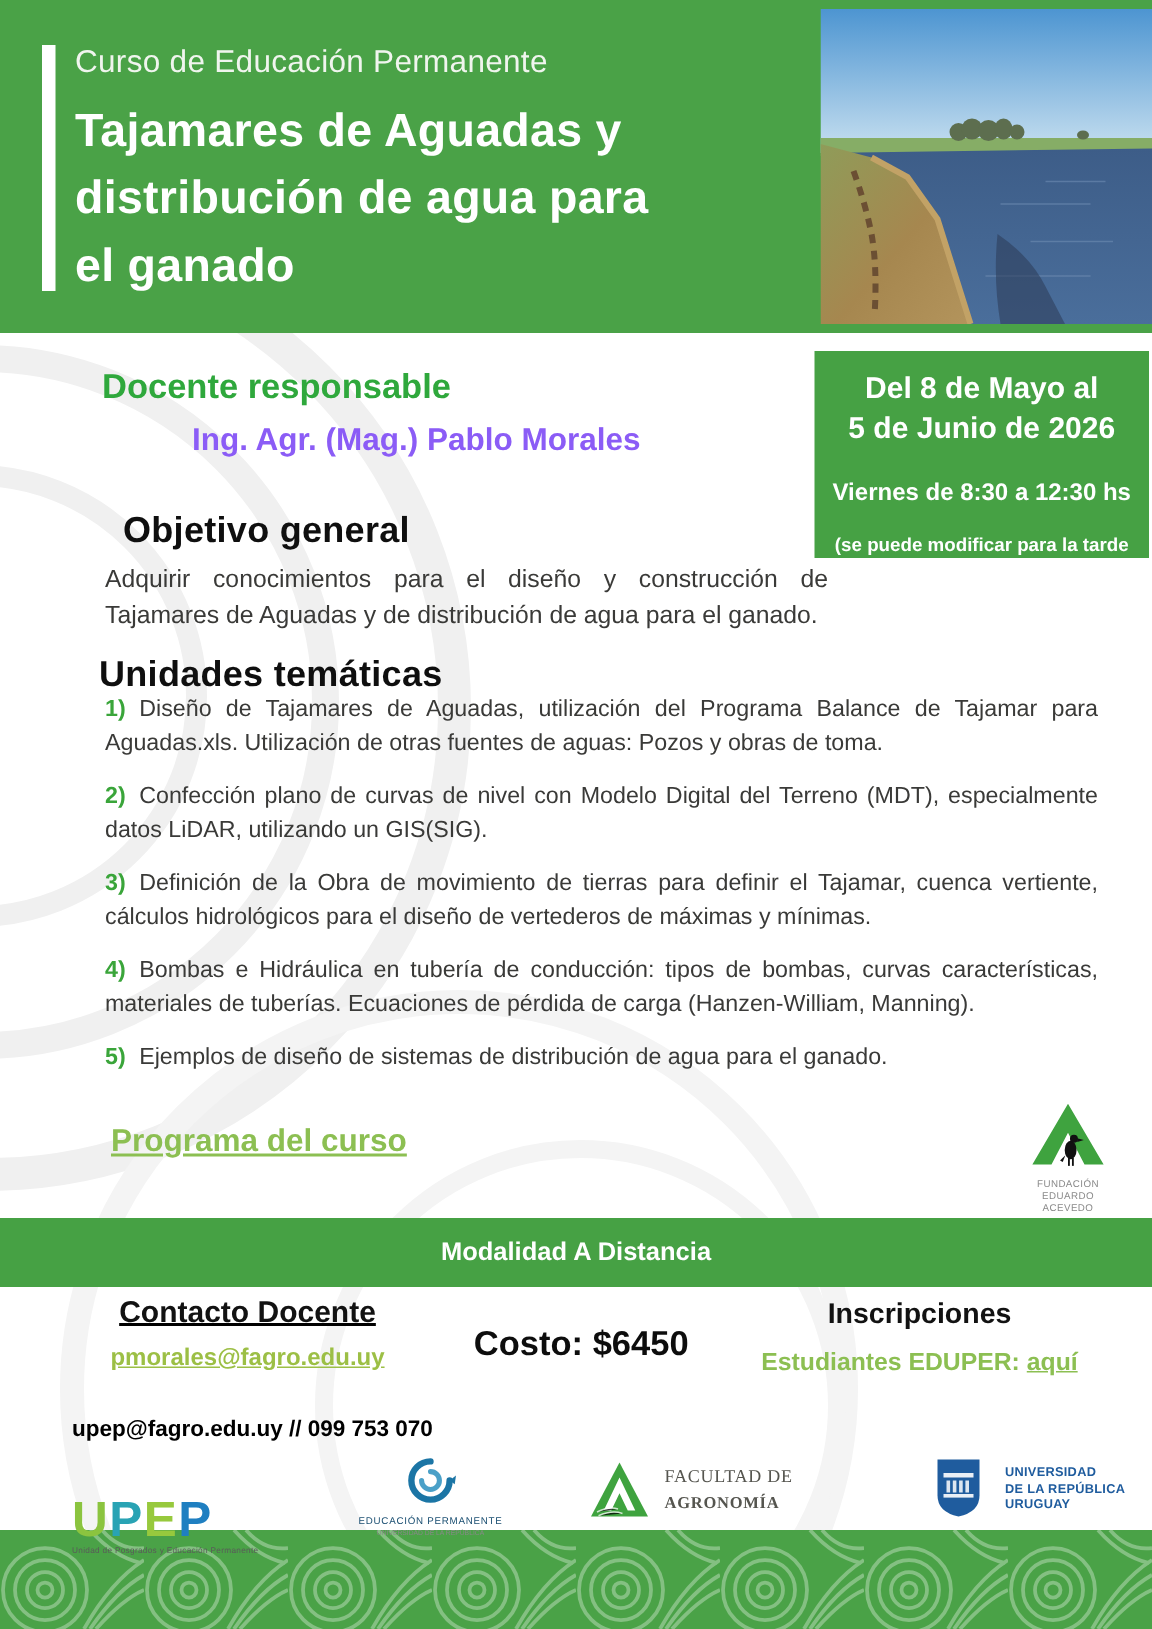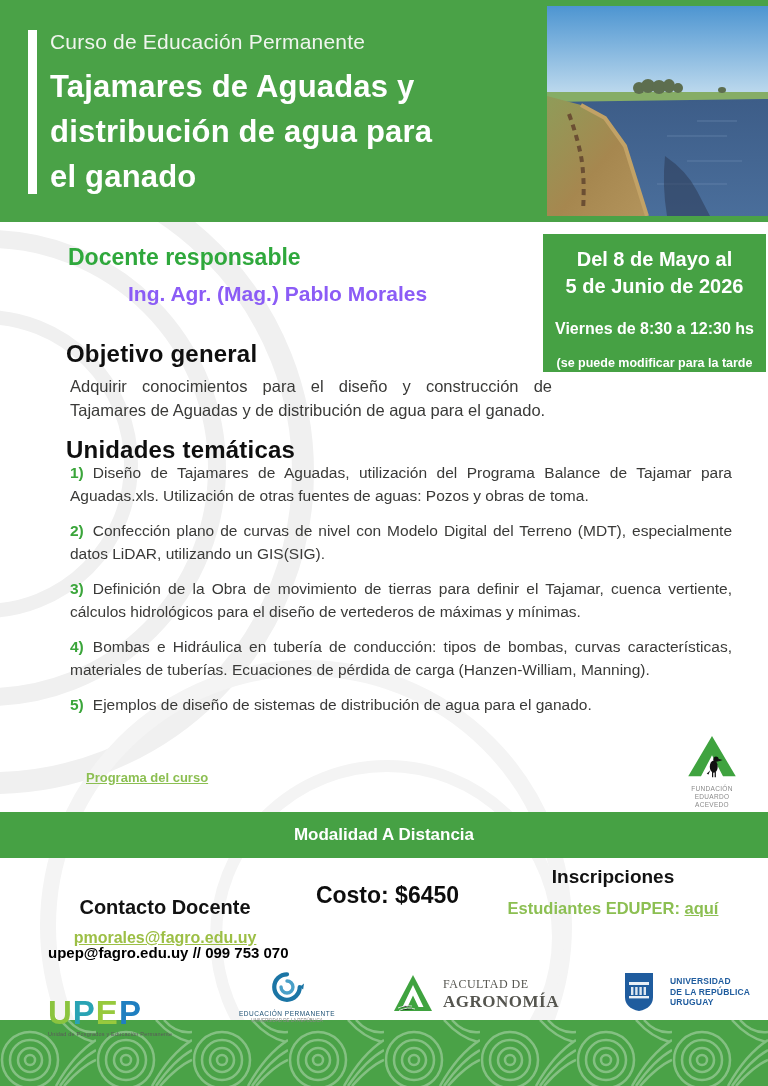--- a/index.html
+++ b/index.html
@@ -29,40 +29,40 @@
   }
   .datebox .d1,.datebox .d2{font-size:20px;line-height:27px;}
   .datebox .time{font-size:16px;margin-top:20px;}
   .datebox .note{font-size:12.5px;line-height:16px;margin-top:17px;}
 
   
   .abs{position:absolute;z-index:2;}
   .docente-h{left:68px;top:244px;font-size:23px;font-weight:bold;color:#2fa83c;}
   .docente-name{left:80px;top:282px;font-size:21px;font-weight:bold;color:#8b5cf6;margin-left:48px;}
   .sec-h{font-size:24px;font-weight:bold;color:#0f0f0f;letter-spacing:.2px;}
-  .objetivo-h{left:66px;top:340px;}
+  .objetivo-h{left:82px;top:340px;}
   .objetivo-p{left:70px;top:374px;width:482px;font-size:16.5px;color:#3a3a38;text-align:justify;line-height:24px;}
   .unidades-h{left:66px;top:436px;text-align:right;}
   .unidades{left:70px;top:461px;width:662px;}
   .unidades p{margin:0 0 12px 0;font-size:15.5px;color:#3a3a38;text-align:justify;line-height:23px;}
   .unidades .num{color:#3aa53a;font-weight:bold;margin-right:9px;}
-  .programa{left:86px;top:749px;font-size:13px;font-weight:bold;color:#8cbf52;text-decoration:underline;cursor:pointer;margin-top:21px;}
+  .programa{left:74px;top:749px;font-size:21px;font-weight:bold;color:#8cbf52;text-decoration:underline;cursor:pointer;}
 
   
   .fea{left:678px;top:735px;width:68px;text-align:center;}
   .fea .cap{font-size:6.5px;color:#8a8a8a;line-height:8px;margin-top:2px;letter-spacing:.3px;}
 
   
   .modalidad{
     position:absolute;left:0;top:812px;width:768px;height:46px;background:#46a144;z-index:2;
     display:flex;align-items:center;justify-content:center;color:#ffffff;font-size:17px;font-weight:bold;
   }
 
   
-  .contacto{left:40px;top:896px;width:250px;text-align:center;}
+  .contacto{left:40px;top:864px;width:250px;text-align:center;text-decoration:underline;}
   .contacto .h{font-size:20px;font-weight:bold;color:#121212;}
   .contacto .mail{display:inline-block;margin-top:10px;font-size:16px;font-weight:bold;color:#9cbf45;text-decoration:underline;cursor:pointer;}
   .costo{left:300px;top:882px;width:175px;text-align:center;font-size:23px;font-weight:bold;color:#0d0d0d;}
   .inscrip{left:488px;top:866px;width:250px;text-align:center;}
   .inscrip .h{font-size:19px;font-weight:bold;color:#121212;}
   .inscrip .line{margin-top:11px;font-size:16.5px;font-weight:bold;color:#8cbf52;}
   .inscrip .aqui{text-decoration:underline;cursor:pointer;}
 
   
   .footer-contact{left:48px;top:944px;font-size:15px;font-weight:bold;color:#000000;}
@@ -70,21 +70,21 @@
   .upep{position:absolute;left:48px;top:2px;width:150px;}
   .upep .word{font-size:33px;font-weight:bold;letter-spacing:1px;line-height:33px;margin-top:24px;}
   .upep .l0{color:#8bc43f;}.upep .l1{color:#29a3b4;}.upep .l2{color:#97c93d;}.upep .l3{color:#1f7fc1;}
   .upep .cap{font-size:5.5px;color:#5a5a5a;margin-top:2px;letter-spacing:.2px;}
   .eduper{position:absolute;left:232px;top:0;width:110px;text-align:center;}
   .eduper .cap{font-size:6.5px;color:#1b4f72;letter-spacing:.5px;margin-top:2px;}
   .eduper .sub{font-size:4.5px;color:#888;margin-top:1px;}
   .fagro{position:absolute;left:392px;top:2px;display:flex;align-items:center;gap:9px;}
   .fagro .txt{font-family:"Liberation Serif",serif;color:#55554f;line-height:18px;}
   .fagro .t1{font-size:12px;letter-spacing:.5px;}
-  .fagro .t2{font-size:17px;font-weight:bold;letter-spacing:.5px;}
+  .fagro .t2{font-size:11px;font-weight:bold;letter-spacing:.5px;}
   .udelar{position:absolute;left:624px;top:2px;display:flex;align-items:center;gap:16px;}
   .udelar .txt{color:#1f5c9e;font-size:8.5px;font-weight:bold;line-height:10.5px;letter-spacing:.2px;}
 
   .band{position:absolute;left:0;top:1020px;width:768px;height:66px;background:#4aa247;z-index:1;}
 </style>
 </head>
 <body>
 
 <div class="poster">
 

